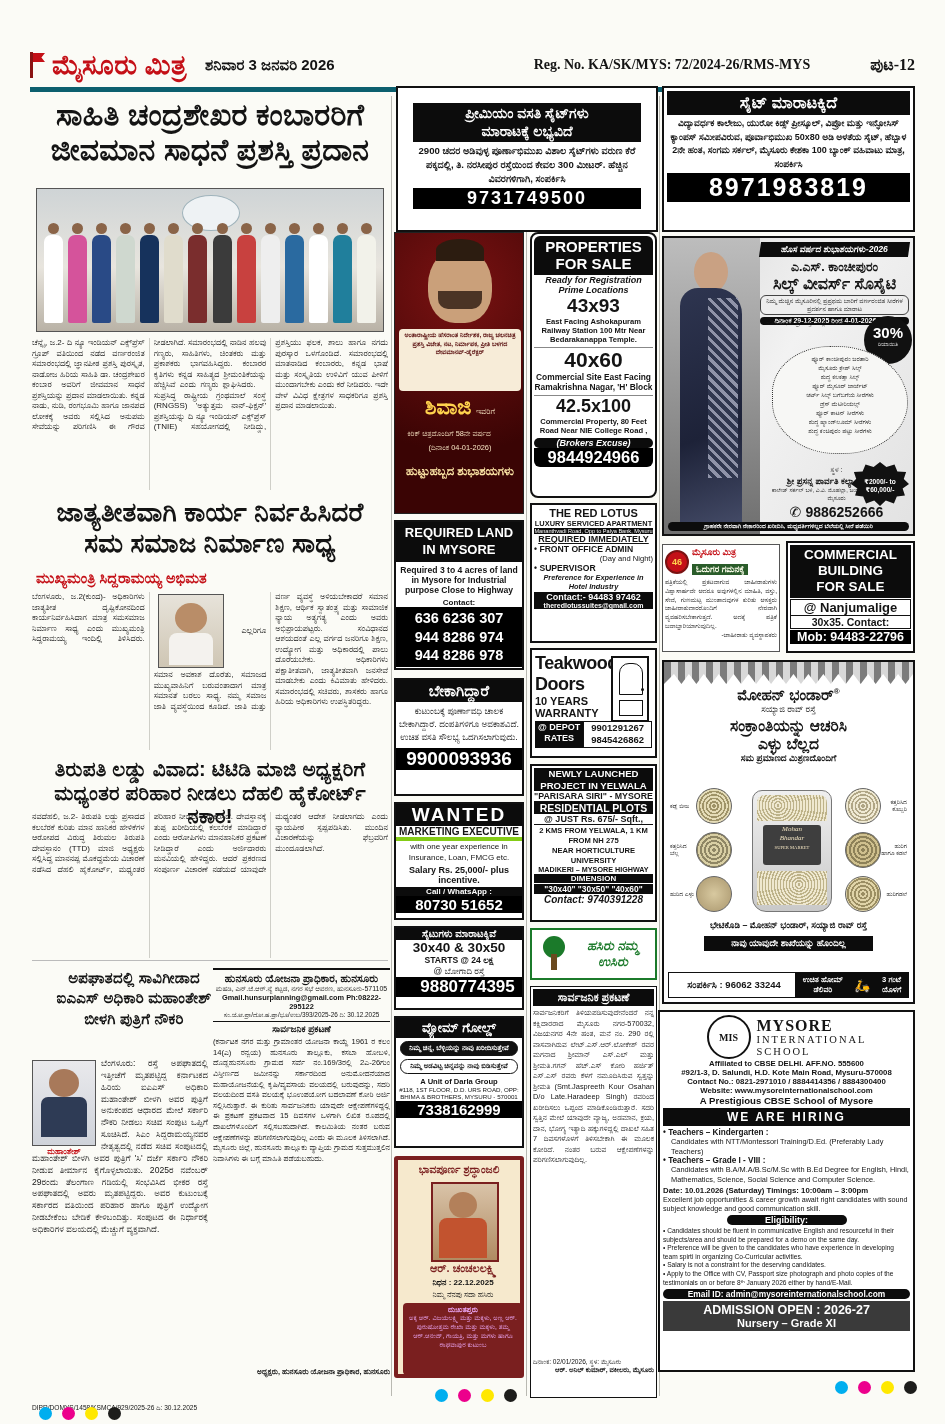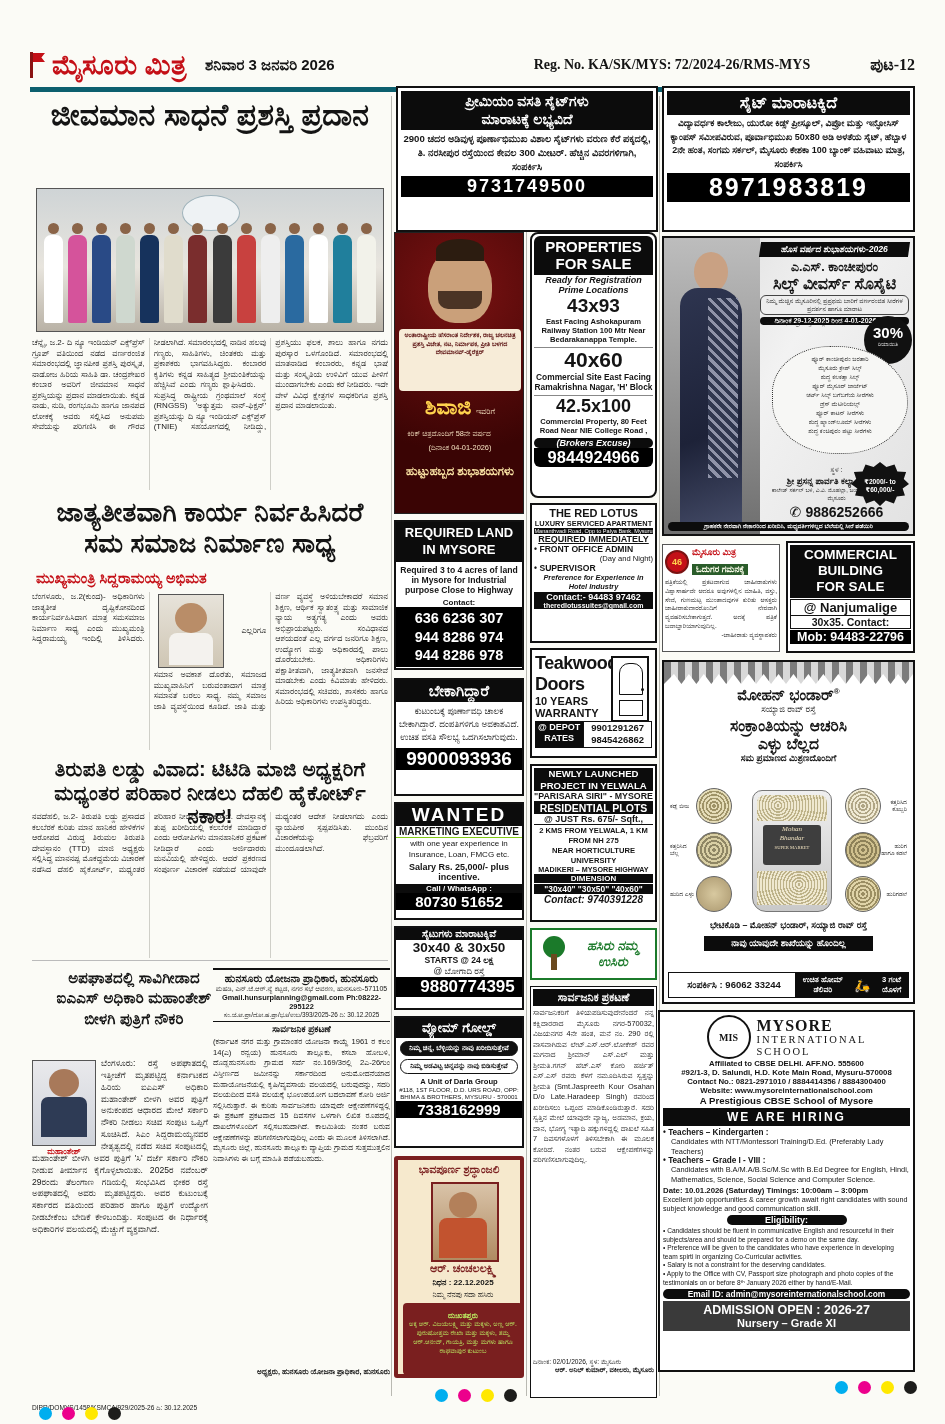--- a/index.html
+++ b/index.html
@@ -49,20 +49,21 @@
     <span style="font-family:var(--serif);font-weight:700;font-size:14px;margin-left:auto;">Reg. No. KA/SK/MYS: 72/2024-26/RMS-MYS</span>
     <span style="font-family:var(--serif);font-weight:800;font-size:16px;margin-left:60px;">ಪುಟ-12</span>
   </div>
   <div class="abs" style="left:30px;top:87px;width:885px;height:3px;border-top:4px solid #0c5f6e;border-bottom:1.5px solid #0c5f6e;"></div>
 
   <div class="abs vr" style="left:391px;top:96px;height:1300px;"></div>
   <div class="abs vr" style="left:526px;top:232px;height:1164px;"></div>
   <div class="abs vr" style="left:659px;top:96px;height:1300px;"></div>
 
   <div class="abs hl" style="left:32px;top:97px;width:356px;font-size:30px;">
+    <span style="display:block">ಸಾಹಿತಿ ಚಂದ್ರಶೇಖರ ಕಂಬಾರರಿಗೆ</span>
     <span style="display:block">ಜೀವಮಾನ ಸಾಧನೆ ಪ್ರಶಸ್ತಿ ಪ್ರದಾನ</span>
   </div>
   <div class="abs photo-frame" style="left:36px;top:188px;width:348px;height:144px;background:linear-gradient(#cfd4d6,#e8e5de 55%,#b9b2a6);">
     <div style="position:absolute;left:42%;top:6px;width:56px;height:34px;border-radius:50%;background:#eef2f4;border:1px solid #9fb3bb;"></div>
     <div style="position:absolute;bottom:8px;left:4px;right:4px;display:flex;justify-content:space-around;height:100px;">
       <div class="person" style="background:#fff"></div>
         <div class="person" style="background:#d5539b"></div>
       <div class="person" style="background:#294a86"></div>
         <div class="person" style="background:#cfd8cf"></div>
       <div class="person" style="background:#16325c"></div>
@@ -120,21 +121,21 @@
     <div class="ctr b" style="font-size:10.5px;padding-top:2px;">ಹುನಸೂರು ಯೋಜನಾ ಪ್ರಾಧಿಕಾರ, ಹುನಸೂರು</div>
     <div class="ctr" style="font-size:7px;">ಮಹಡಿ, ಎನ್.ಜೆ.ಆರ್.ನ್ಯೆ ಕಟ್ಟಡ, ನಗರ ಸಭೆ ಆವರಣ, ಹುನಸೂರು-571105</div>
     <div class="ctr b" style="font-size:7.4px;">Gmail.hunsurplanning@gmail.com Ph:08222-295122</div>
     <div class="ctr" style="font-size:6.4px;border-bottom:1px solid #111;padding-bottom:2px;">ಸಂ.ಯೋ.ಪ್ರಾ/ದೋ.ಹ.ಪ್ರಾ/ಭೂ/ಉಬ/393/2025-26 ದಿ: 30.12.2025</div>
     <div class="ctr b" style="font-size:9px;margin:2px 0;">ಸಾರ್ವಜನಿಕ ಪ್ರಕಟಣೆ</div>
     <div class="jus" style="font-size:7.6px;line-height:1.4;height:330px;overflow:hidden;">(ಕರ್ನಾಟಕ ನಗರ ಮತ್ತು ಗ್ರಾಮಾಂತರ ಯೋಜನಾ ಕಾಯ್ದೆ 1961 ರ ಕಲಂ 14(ಎ) ರನ್ವಯ) ಹುನಸೂರು ತಾಲ್ಲೂಕು, ಕಸಬಾ ಹೋಬಳಿ, ದೊಡ್ಡಹುನಸೂರು ಗ್ರಾಮದ ಸರ್ವೆ ನಂ.169/3ರಲ್ಲಿ 2ಎ-26ಗುಂ ವಿಸ್ತೀರ್ಣದ ಜಮೀನನ್ನು ಸರ್ಕಾರದಿಂದ ಅನುಮೋದನೆಯಾದ ಮಹಾಯೋಜನೆಯಲ್ಲಿ ಕೃಷಿ/ವ್ಯವಸಾಯ ವಲಯದಲ್ಲಿ ಬರುವುದನ್ನು, ಸದರಿ ವಲಯದಿಂದ ವಸತಿ ವಲಯಕ್ಕೆ ಭೂಉಪಯೋಗ ಬದಲಾವಣೆ ಕೋರಿ ಅರ್ಜಿ ಸಲ್ಲಿಸಿರುತ್ತಾರೆ. ಈ ಕುರಿತು ಸಾರ್ವಜನಿಕರು ಯಾವುದೇ ಆಕ್ಷೇಪಣೆಗಳಿದ್ದಲ್ಲಿ ಈ ಪ್ರಕಟಣೆ ಪ್ರಕಟವಾದ 15 ದಿವಸಗಳ ಒಳಗಾಗಿ ಲಿಖಿತ ರೂಪದಲ್ಲಿ ದಾಖಲೆಗಳೊಂದಿಗೆ ಸಲ್ಲಿಸಬಹುದಾಗಿದೆ. ಕಾಲಮಿತಿಯ ನಂತರ ಬರುವ ಆಕ್ಷೇಪಣೆಗಳನ್ನು ಪರಿಗಣಿಸಲಾಗುವುದಿಲ್ಲ ಎಂದು ಈ ಮೂಲಕ ತಿಳಿಸಲಾಗಿದೆ. ಮೈಸೂರು ಜಿಲ್ಲೆ, ಹುನಸೂರು ತಾಲ್ಲೂಕು ವ್ಯಾಪ್ತಿಯ ಗ್ರಾಮದ ಸುತ್ತಮುತ್ತಲಿನ ನಿವಾಸಿಗಳು ಈ ಬಗ್ಗೆ ಮಾಹಿತಿ ಪಡೆಯಬಹುದು.</div>
     <div class="b" style="font-size:7.4px;text-align:right;">ಅಧ್ಯಕ್ಷರು, ಹುನಸೂರು ಯೋಜನಾ ಪ್ರಾಧಿಕಾರ, ಹುನಸೂರು</div>
   </div>
   <div class="abs tiny" style="left:32px;top:1404px;width:320px;">DIPR/DOMYS/1458/KSMCA/929/2025-26 ದಿ: 30.12.2025</div>
 
-  <div class="abs box" style="left:396px;top:86px;width:262px;height:146px;padding:3px;">
+  <div class="abs box" style="left:396px;top:86px;width:262px;height:146px;padding:15px;">
     <div class="bw ctr" style="font-weight:800;font-size:14px;line-height:1.25;padding:2px 0;">
       <span style="display:block">ಪ್ರೀಮಿಯಂ ವಸತಿ ಸೈಟ್‌ಗಳು</span>
       <span style="display:block">ಮಾರಾಟಕ್ಕೆ ಲಭ್ಯವಿದೆ</span>
     </div>
     <div class="ctr b" style="font-size:9.6px;line-height:1.45;padding:2px 1px;">2900 ಚದರ ಅಡಿವುಳ್ಳ ಪೂರ್ಣಾಭಿಮುಖ ವಿಶಾಲ ಸೈಟ್‌ಗಳು ವರುಣ ಕೆರೆ ಪಕ್ಕದಲ್ಲಿ, ತಿ. ನರಸೀಪುರ ರಸ್ತೆಯಿಂದ ಕೇವಲ 300 ಮೀಟರ್. ಹೆಚ್ಚಿನ ವಿವರಗಳಿಗಾಗಿ, ಸಂಪರ್ಕಿಸಿ</div>
     <div class="phoneband" style="font-size:18px;letter-spacing:2px;">9731749500</div>
   </div>
 
   <div class="abs box" style="left:662px;top:86px;width:253px;height:146px;padding:3px;">
     <div class="bw ctr" style="font-weight:800;font-size:16px;padding:3px 0;">ಸೈಟ್ ಮಾರಾಟಕ್ಕಿದೆ</div>
@@ -173,21 +174,21 @@
   </div>
 
   <div class="abs box" style="left:394px;top:678px;width:130px;height:118px;">
     <div class="bw ctr" style="font-weight:800;font-size:15px;padding:2px 0;">ಬೇಕಾಗಿದ್ದಾರೆ</div>
     <div class="ctr" style="font-size:8.8px;line-height:1.5;padding:3px 3px;">ಕುಟುಂಬಕ್ಕೆ ಪೂರ್ಣಾವಧಿ ಚಾಲಕ ಬೇಕಾಗಿದ್ದಾರೆ. ದಂಪತಿಗಳಿಗೂ ಅವಕಾಶವಿದೆ. ಉಚಿತ ವಸತಿ ಸೌಲಭ್ಯ ಒದಗಿಸಲಾಗುವುದು.</div>
     <div class="phoneband" style="font-size:19px;">9900093936</div>
   </div>
 
   <div class="abs box" style="left:394px;top:802px;width:130px;height:118px;">
     <div class="bw ctr" style="font-weight:800;font-size:19px;letter-spacing:2px;">WANTED</div>
-    <div class="ctr b" style="font-size:10px;border-bottom:1px solid #84cc16;">MARKETING EXECUTIVE</div>
+    <div class="ctr b" style="font-size:10px;border-bottom:4px solid #84cc16;">MARKETING EXECUTIVE</div>
     <div class="ctr" style="font-size:8px;line-height:1.35;padding:1px 2px;">with one year experience in Insurance, Loan, FMCG etc.</div>
     <div class="ctr b" style="font-size:9px;">Salary Rs. 25,000/- plus incentive.</div>
     <div class="bw ctr" style="font-size:8px;font-weight:700;margin-top:2px;">Call / WhatsApp :</div>
     <div class="phoneband" style="font-size:15px;">80730 51652</div>
   </div>
 
   <div class="abs box" style="left:394px;top:926px;width:130px;height:84px;">
     <div class="bw ctr" style="font-weight:800;font-size:10px;">ಸೈಟುಗಳು ಮಾರಾಟಕ್ಕಿವೆ</div>
     <div class="ctr b" style="font-size:13.5px;">30x40 &amp; 30x50</div>
     <div class="ctr b" style="font-size:8.6px;">STARTS @ 24 ಲಕ್ಷ</div>
@@ -206,21 +207,21 @@
 
   <div class="abs" style="left:394px;top:1156px;width:130px;height:222px;background:#f6e9cd;border:4px solid #7a1f1f;border-radius:3px;">
     <div class="ctr b" style="font-size:10.5px;color:#7a1f1f;padding-top:3px;">ಭಾವಪೂರ್ಣ ಶ್ರದ್ಧಾಂಜಲಿ</div>
     <div class="photo-frame" style="position:absolute;left:33px;top:22px;width:64px;height:76px;background:linear-gradient(#d9c3a8,#b08b62);border:2px solid #7a1f1f;">
       <span style="position:absolute;left:16px;top:8px;width:28px;height:26px;border-radius:50%;background:#b3805a;"></span>
       <span style="position:absolute;left:6px;top:34px;width:48px;height:40px;border-radius:8px 8px 0 0;background:#c2532f;"></span>
     </div>
     <div class="ctr b" style="position:absolute;left:0;top:102px;width:130px;font-size:11px;color:#7a1f1f;">ಆರ್. ಚಂಚಲಲಕ್ಷ್ಮಿ</div>
     <div class="ctr b" style="position:absolute;left:0;top:118px;width:130px;font-size:8px;">ನಿಧನ : 22.12.2025</div>
     <div class="ctr" style="position:absolute;left:0;top:130px;width:130px;font-size:7.6px;">ನಿಮ್ಮ ನೆನಪು ಸದಾ ಹಸಿರು</div>
-    <div style="position:absolute;left:5px;top:143px;width:120px;height:72px;background:#7a1f1f;color:#bef264;border-radius:4px;padding:8px 3px;box-sizing:border-box;">
+    <div style="position:absolute;left:5px;top:143px;width:120px;height:72px;background:#7a1f1f;color:#f0abfc;border-radius:4px;padding:2px 3px;box-sizing:border-box;">
       <div class="ctr b" style="font-size:7.4px;">ದುಃಖತಪ್ತರು</div>
       <div class="ctr" style="font-size:6.6px;line-height:1.35;">ಅಕ್ಕ ಆರ್. ವಿಜಯಲಕ್ಷ್ಮಿ ಮತ್ತು ಮಕ್ಕಳು, ಅಣ್ಣ ಆರ್. ಪುರುಷೋತ್ತಮ ರೇಖಾ ಮತ್ತು ಮಕ್ಕಳು, ತಮ್ಮ ಆರ್.ಆನಂದ್, ಗಾಯತ್ರಿ, ಮತ್ತು ಮಗಳು ಹಾಗೂ ರಾಘವಾಪುರ ಕುಟುಂಬ</div>
     </div>
   </div>
 
   <div class="abs" style="left:430px;top:1388px;">
     <span class="dot dc"></span><span class="dot dm"></span><span class="dot dy"></span><span class="dot dk"></span>
   </div>
 
   <div class="abs" style="left:34px;top:1406px;">

